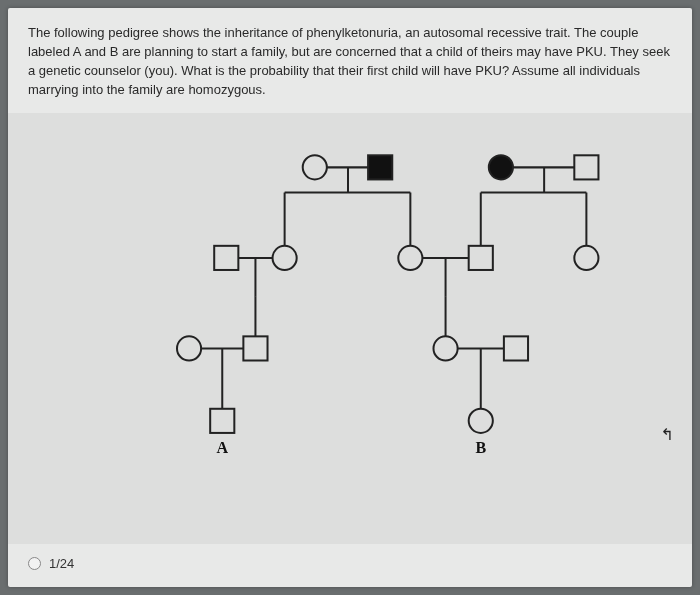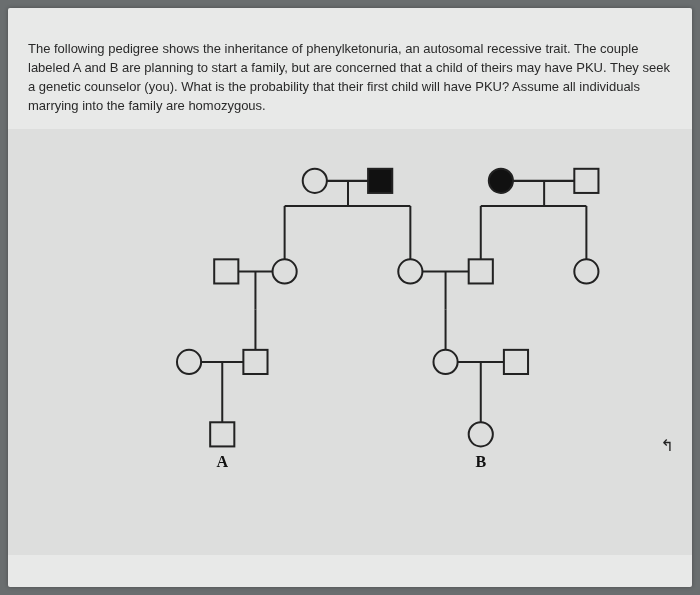--- a/index.html
+++ b/index.html
@@ -9,21 +9,21 @@
       background: #6a6e6f;
       font-family: Arial, sans-serif;
       padding: 8px;
     }
     .page {
       background: #e8e9e8;
       width: 100%;
       height: 100%;
       border-radius: 2px;
       box-shadow: 0 0 4px rgba(0,0,0,0.3);
-      padding: 32px 20px;
+      padding: 16px 20px;
       display: flex;
       flex-direction: column;
     }
     .question-text {
       font-size: 13px;
       line-height: 1.45;
       color: #2a2a2a;
       margin-bottom: 10px;
     }
     .pedigree-area {
@@ -116,13 +116,17 @@
         <rect x="201" y="280" width="24" height="24" fill="#dddedd"></rect>
 
         <circle cx="470" cy="292" r="12" fill="#dddedd"></circle>
       </g>
       <text x="213" y="324" font-size="16" font-family="serif" font-weight="bold" text-anchor="middle" fill="#111">A</text>
       <text x="470" y="324" font-size="16" font-family="serif" font-weight="bold" text-anchor="middle" fill="#111">B</text>
     </svg>
     <span class="cursor-icon">↰</span>
   </div>
 
+  <div class="answer-row">
+    <span class="radio"></span>
+    <span>1/24</span>
+  </div>
 </div>
 
 </body></html>

